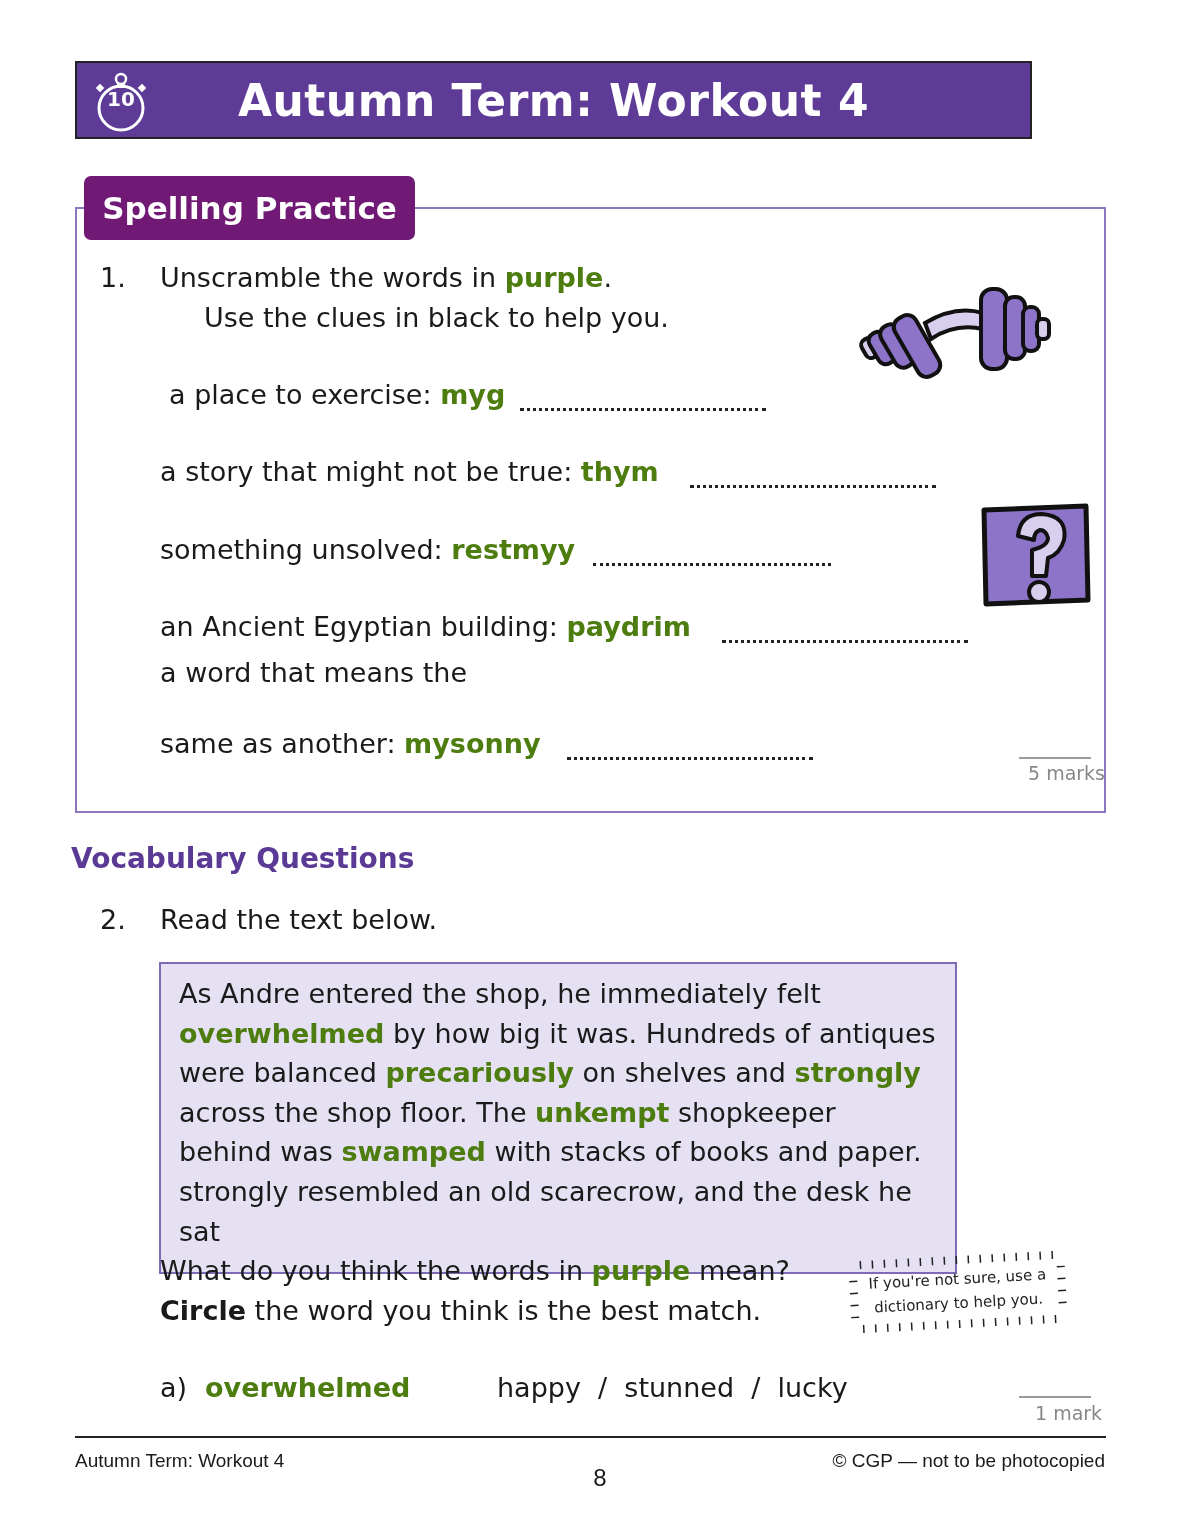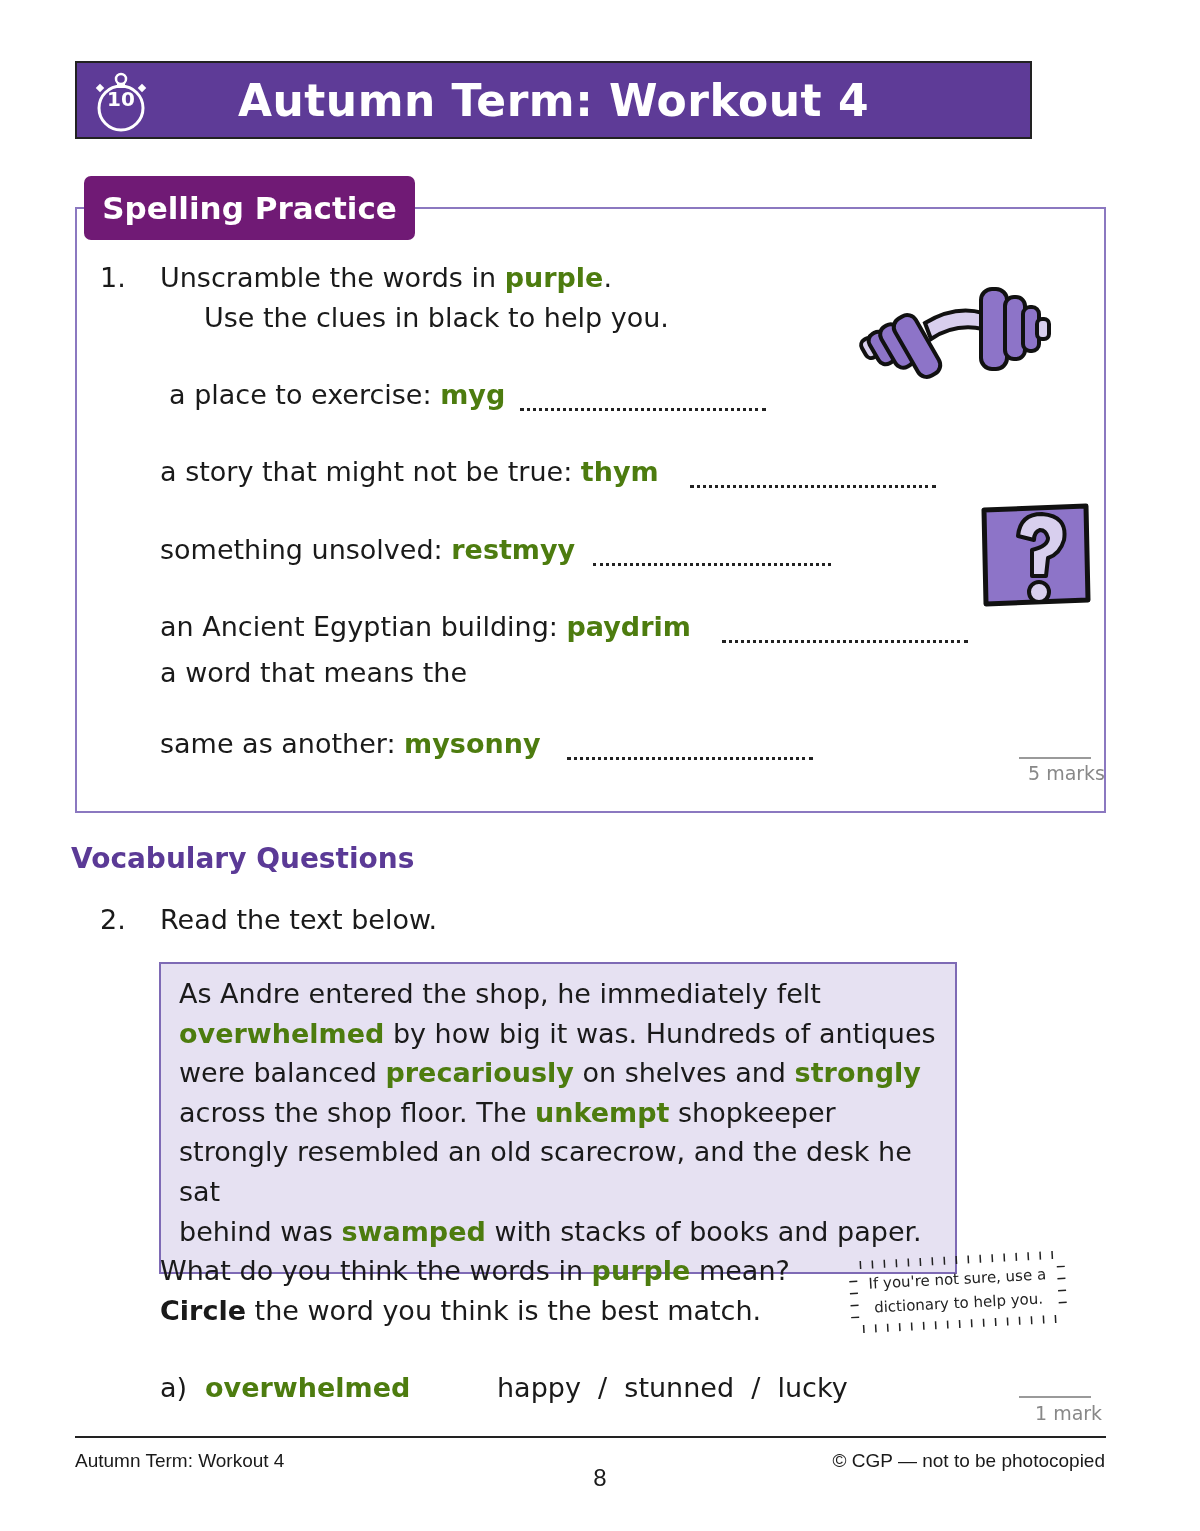--- a/index.html
+++ b/index.html
@@ -103,22 +103,22 @@
 
 <div class="abs vocab-heading">Vocabulary Questions</div>
 <div class="abs text" style="left:100px;top:900px;">2.</div>
 <div class="abs text" style="left:160px;top:900px;">Read the text below.</div>
 
 <div class="abs passage">
   <div>As Andre entered the shop, he immediately felt</div>
   <div><span class="purple">overwhelmed</span><span> by how big it was.  Hundreds of antiques</span></div>
   <div><span>were balanced </span><span class="purple">precariously</span><span> on shelves and </span><span class="purple">strongly</span></div>
   <div><span>across the shop floor.  The </span><span class="purple">unkempt</span><span> shopkeeper</span></div>
+  <div><span>behind was </span><span class="purple">swamped</span><span> with stacks of books and paper.</span></div>
   <div>strongly resembled an old scarecrow, and the desk he sat</div>
-  <div><span>behind was </span><span class="purple">swamped</span><span> with stacks of books and paper.</span></div>
 </div>
 
 <div class="abs text" style="left:160px;top:1251px;">
   <span>What do you think the words in </span><span class="purple">purple</span><span> mean?</span>
 </div>
 <div class="abs text" style="left:160px;top:1291px;">
   <span style="font-weight:bold;">Circle</span><span> the word you think is the best match.</span>
 </div>
 
 <div class="abs tip">

